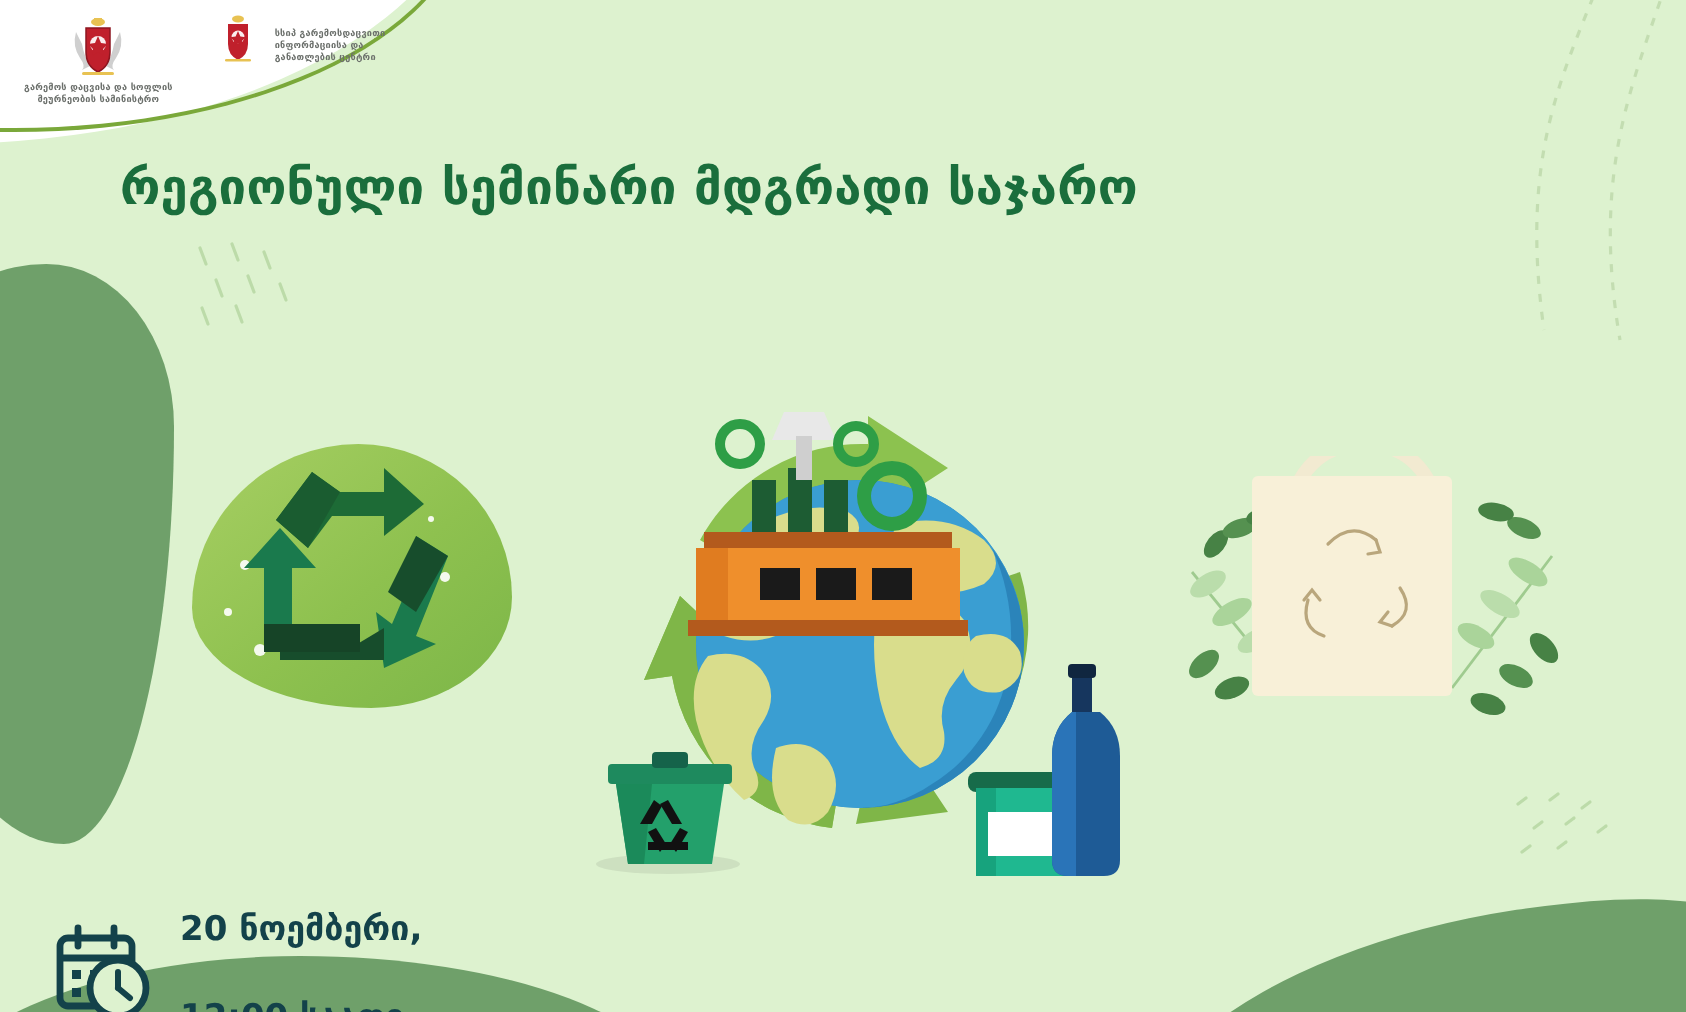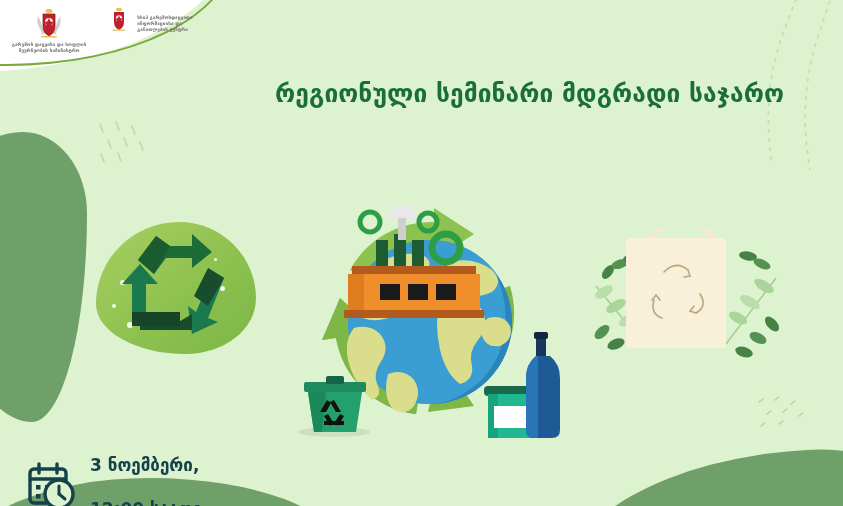--- a/index.html
+++ b/index.html
@@ -48,21 +48,21 @@
   .crest svg{display:block;}
   .logo-cap{
     font-size:4.6px;line-height:6.2px;color:#6b6f6b;text-align:center;
     font-weight:bold;letter-spacing:.1px;max-width:104px;margin-top:3px;
   }
   .logo-cap.left-align{text-align:left;margin-top:9px;max-width:92px;}
 
   
   .title{
     position:absolute;left:60px;top:78px;width:724px;
-    text-align:right;color:#1a6e3c;
+    text-align:left;color:#1a6e3c;
     font-weight:bold;font-size:24.5px;line-height:31px;
     letter-spacing:.1px;
   }
 
   
   .emblem{position:absolute;left:96px;top:222px;width:160px;height:132px;}
   .emblem-blob{
     position:absolute;inset:0;
     background:linear-gradient(140deg,#a7cf63 0%,#8ec14f 55%,#7cb648 100%);
     border-radius:52% 48% 44% 56% / 62% 58% 42% 38%;
@@ -322,18 +322,18 @@
         <line x1="31" y1="3" x2="31" y2="12" stroke="#13424a" stroke-width="3.4" stroke-linecap="round"></line>
         <rect x="10" y="24" width="4.5" height="4.5" fill="#13424a"></rect>
         <rect x="10" y="33" width="4.5" height="4.5" fill="#13424a"></rect>
         <rect x="19" y="24" width="4.5" height="4.5" fill="#13424a"></rect>
         <circle cx="33" cy="33" r="14" fill="#ddf2cf" stroke="#13424a" stroke-width="3.4"></circle>
         <line x1="33" y1="33" x2="33" y2="25" stroke="#13424a" stroke-width="3" stroke-linecap="round"></line>
         <line x1="33" y1="33" x2="39" y2="38" stroke="#13424a" stroke-width="3" stroke-linecap="round"></line>
       </svg>
     </div>
     <div class="date-text">
-      <div>3 ნოემბერი,</div>
+      <div>20 ნოემბერი,</div>
       <div>12:00 საათი</div>
     </div>
   </div>
 
 </div>
 
 </body></html>

